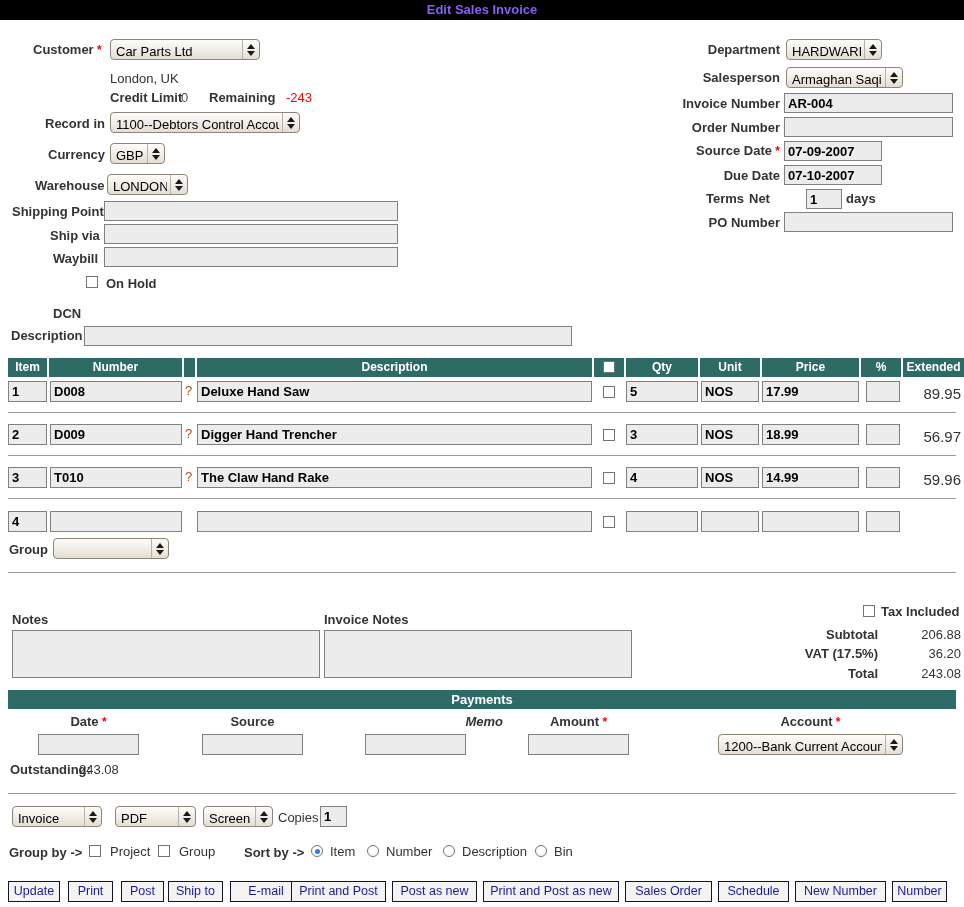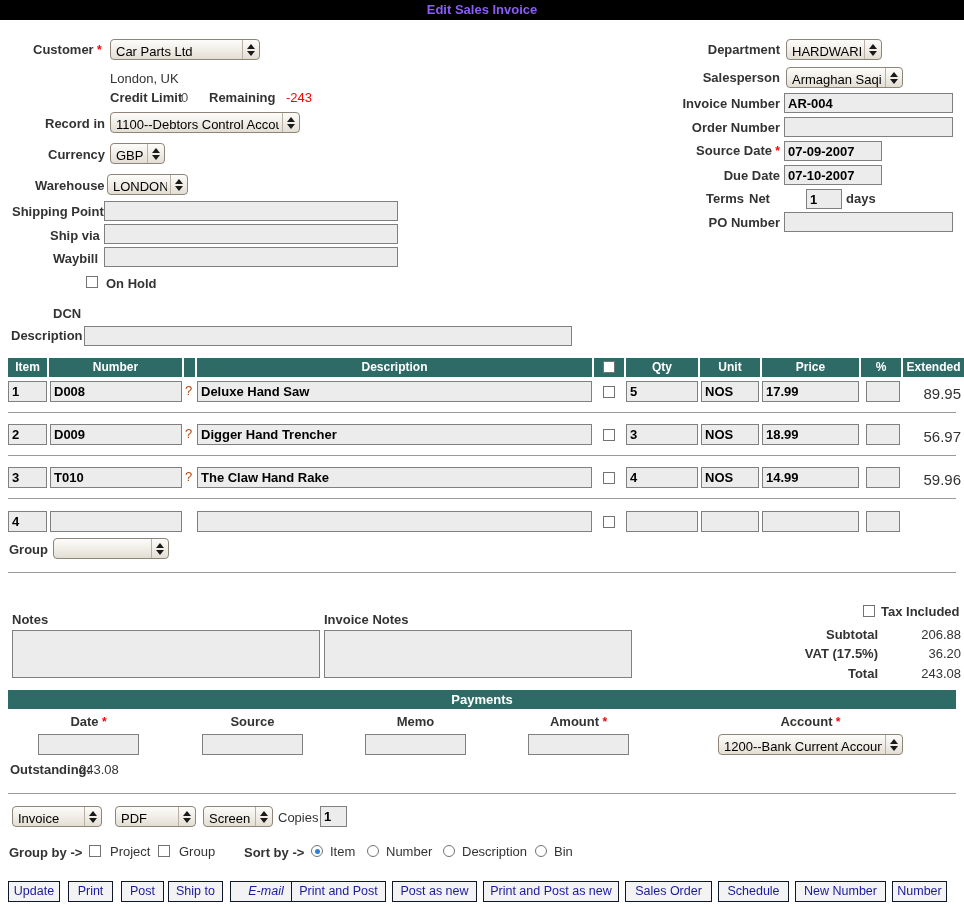--- a/index.html
+++ b/index.html
@@ -391,21 +391,21 @@
 
   <div class="abs lbl rt" style="left:700px; top:666px; width:178px;">Total</div>
   <div class="abs rt" style="left:890px; top:666px; width:71px; font-size:13px; color:#333;">243.08</div>
 
   <div class="secbar" style="left:8px; top:690px; width:948px;">Payments</div>
 
   <div class="abs lbl" style="left:0px; top:714px; width:177px; text-align:center;">
     <span>Date</span><span class="req">&nbsp;*</span>
   </div>
   <div class="abs lbl" style="left:165px; top:714px; width:175px; text-align:center;">Source</div>
-  <div class="abs lbl" style="left:328px; top:714px; width:175px; text-align:center;">Memo</div>
+  <div class="abs lbl" style="left:328px; top:714px; width:175px; text-align:right;font-style:italic;">Memo</div>
   <div class="abs lbl" style="left:490px; top:714px; width:177px; text-align:center;">
     <span>Amount</span><span class="req">&nbsp;*</span>
   </div>
   <div class="abs lbl" style="left:718px; top:714px; width:185px; text-align:center;">
     <span>Account</span><span class="req">&nbsp;*</span>
   </div>
 
   <input class="txt abs empty" style="left: 38px; top: 734px; width: 101px; height: 21px;" value="">
   <input class="txt abs empty" style="left: 202px; top: 734px; width: 101px; height: 21px;" value="">
   <input class="txt abs empty" style="left: 365px; top: 734px; width: 101px; height: 21px;" value="">
@@ -460,21 +460,21 @@
   <div class="abs lbl lbl-n" style="left:386px; top:844px;">Number</div>
   <span class="radio abs" style="left:443px; top:845px;"></span>
   <div class="abs lbl lbl-n" style="left:462px; top:844px;">Description</div>
   <span class="radio abs" style="left:535px; top:845px;"></span>
   <div class="abs lbl lbl-n" style="left:554px; top:844px;">Bin</div>
 
   <div class="btn" style="left:8px;   top:881px; width:52px;">Update</div>
   <div class="btn" style="left:68px;  top:881px; width:45px;">Print</div>
   <div class="btn" style="left:121px; top:881px; width:43px;">Post</div>
   <div class="btn" style="left:168px; top:881px; width:55px;">Ship to</div>
-  <div class="btn" style="left:230px; top:881px; width:72px;font-style:italic;">E-mail</div>
+  <div class="btn" style="left:230px; top:881px; width:72px;">E-mail</div>
   <div class="btn" style="left:291px; top:881px; width:95px;">Print and Post</div>
   <div class="btn" style="left:392px; top:881px; width:85px;">Post as new</div>
   <div class="btn" style="left:483px; top:881px; width:136px;">Print and Post as new</div>
   <div class="btn" style="left:625px; top:881px; width:87px;">Sales Order</div>
   <div class="btn" style="left:718px; top:881px; width:71px;">Schedule</div>
   <div class="btn" style="left:795px; top:881px; width:91px;">New Number</div>
   <div class="btn" style="left:892px; top:881px; width:55px;">Number</div>
 
 </div>
 

